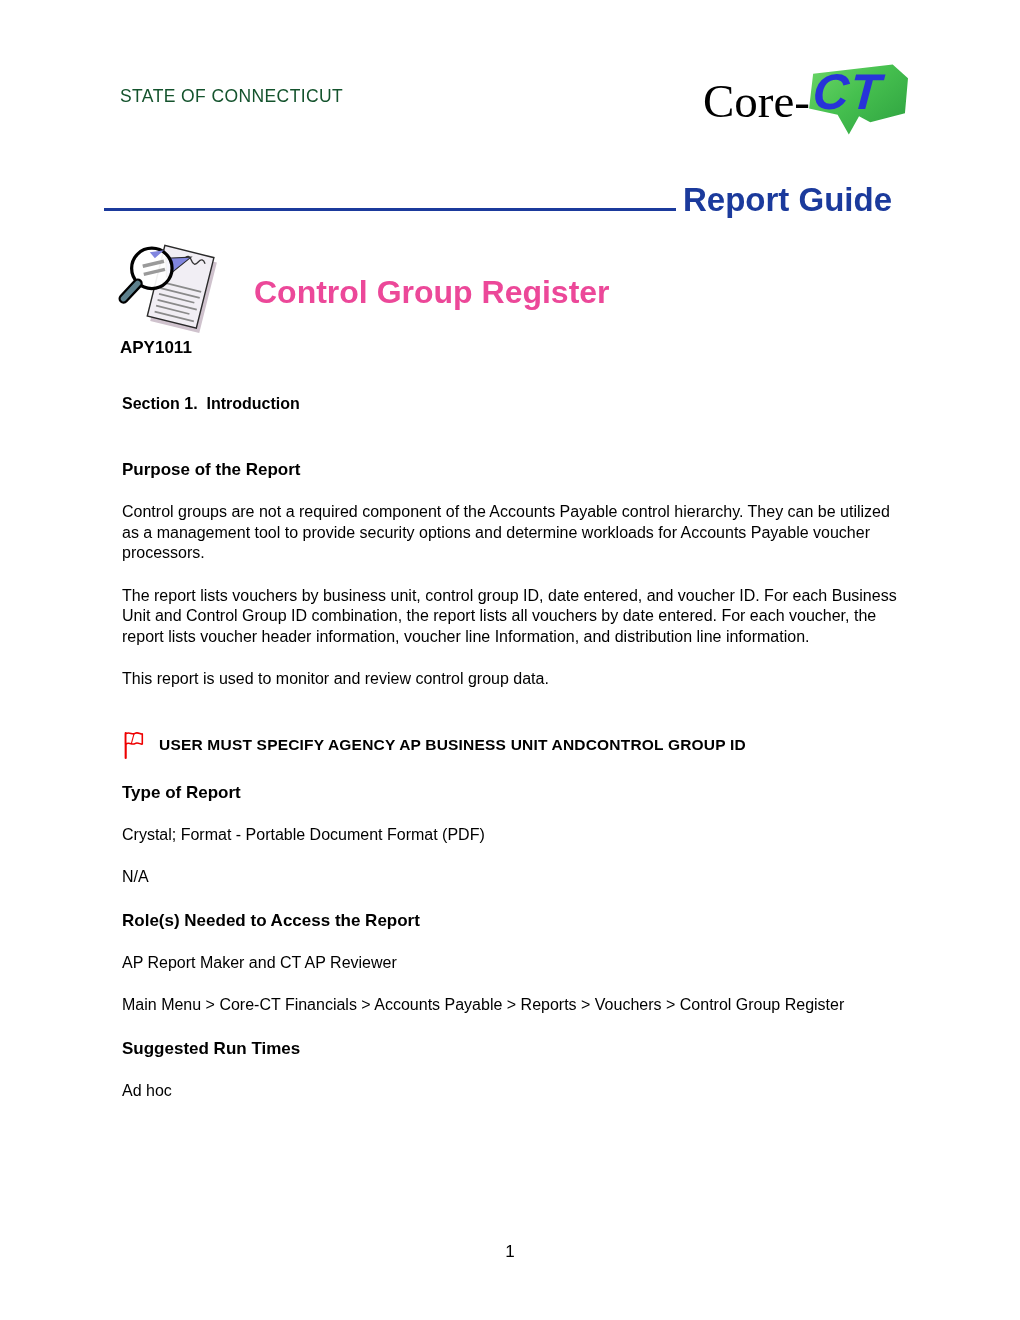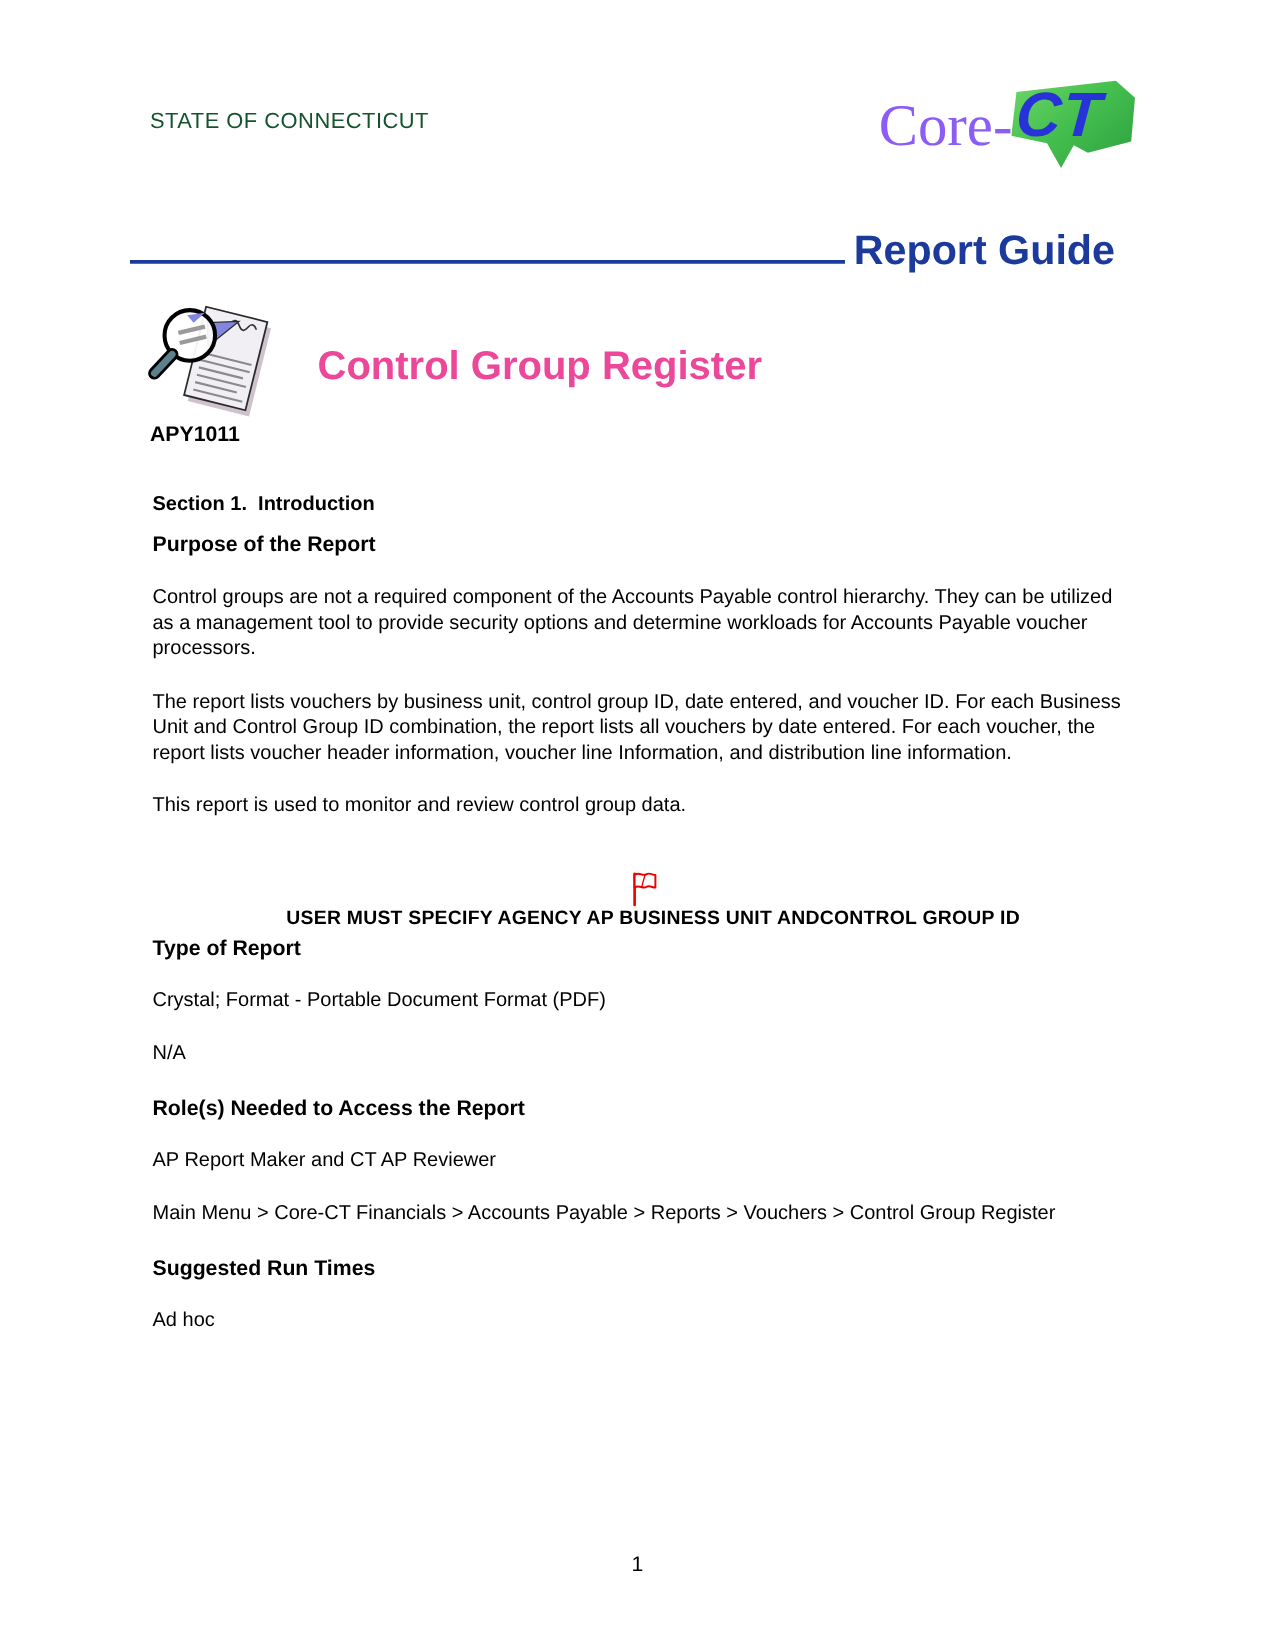--- a/index.html
+++ b/index.html
@@ -8,21 +8,21 @@
     width:1020px;height:1320px;
     background:#ffffff;
     font-family:"Liberation Sans",sans-serif;
     color:#000;
     overflow:hidden;
   }
   
   .header{position:absolute;top:60px;left:120px;right:112px;height:88px;}
   .org-name{position:absolute;left:0;top:26px;font-size:17.5px;letter-spacing:.4px;color:#14532d;}
   .logo{position:absolute;right:0;top:0;display:flex;align-items:center;height:82px;}
-  .logo-core{font-family:"Liberation Serif",serif;font-size:47px;color:#8b5cf6;line-height:1;}
+  .logo-core{font-family:"Liberation Serif",serif;font-size:47px;color:#000000;line-height:1;}
   .logo-shape-wrap{position:relative;width:102px;height:76px;margin-left:-4px;}
   .logo-green{
     position:absolute;inset:0;
     background:linear-gradient(140deg,#6fd86a 0%,#46c04f 45%,#2b9e3e 100%);
     clip-path:polygon(7% 14%,85% 2%,100% 20%,97% 66%,63% 78%,52% 70%,42% 94%,31% 68%,3% 60%);
   }
   .logo-ct{
     position:absolute;left:7px;top:4px;
     font-size:50px;font-weight:bold;font-style:italic;
     color:#2733d9;line-height:1;letter-spacing:1px;
@@ -32,25 +32,25 @@
   .banner{position:absolute;top:183px;left:104px;right:128px;display:flex;align-items:flex-end;justify-content:center;}
   .banner-line{flex:1;border-bottom:3px solid #1b3a9c;margin:0 7px 5px 0;}
   .banner-title{font-size:33px;font-weight:bold;color:#1b3a9c;line-height:1;white-space:nowrap;}
   
   .title-row{position:absolute;top:238px;left:116px;display:flex;}
   .doc-icon{width:102px;height:96px;}
   .doc-title{margin:38px 0 0 36px;font-size:32px;font-weight:bold;line-height:1;color:#ec4899;}
   .report-code{position:absolute;top:338px;left:120px;font-size:17px;font-weight:bold;}
   .section-heading{position:absolute;top:395px;left:122px;font-size:16px;font-weight:bold;}
   
-  .content{position:absolute;top:426px;left:122px;width:788px;}
+  .content{position:absolute;top:460px;left:122px;width:788px;}
   .sub-heading{font-size:17px;font-weight:bold;line-height:20px;margin:23px 0 0;}
   .sub-heading.first{margin-top:0;}
   .body-text{font-size:16px;line-height:20.5px;margin:22px 0 0;}
-  .note-row{display:flex;align-items:center;margin:40px 0 0;height:30px;flex-direction:column;}
+  .note-row{display:flex;align-items:center;margin:40px 0 0;height:30px;}
   .flag-icon{width:24px;height:30px;flex:0 0 auto;}
   .note-text{margin-left:13px;font-size:15.5px;font-weight:bold;letter-spacing:.2px;}
   
   .footer{position:absolute;left:0;right:0;bottom:58px;text-align:center;font-size:17px;}
 </style>
 </head>
 <body>
 
 <div class="page">
 

